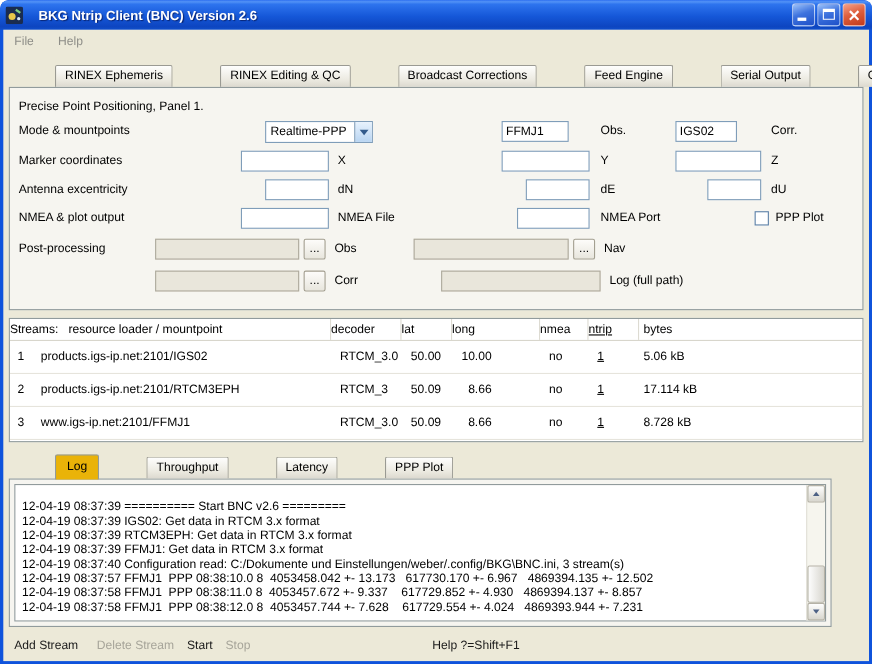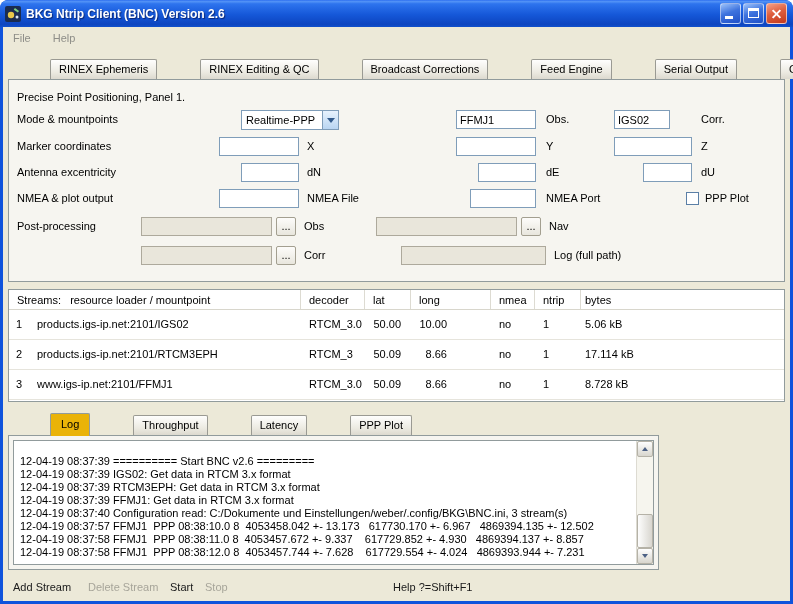--- a/index.html
+++ b/index.html
@@ -3,21 +3,21 @@
 <meta charset="utf-8">
 <style>
   * { box-sizing: border-box; }
   body { margin:0; font-family:"Liberation Sans","DejaVu Sans",sans-serif; font-size:11px; color:#000; }
 
   .window { position:relative; width:793px; height:604px; background:#0F53DC;
             padding:0 3px 3px; border-radius:8px 8px 0 0; overflow:hidden; }
 
   
   .titlebar { height:27px; margin:0 -3px; border-radius:8px 8px 0 0; display:flex; align-items:center;
-              padding:0 6px 0 5px; gap:5px;
+              padding:0 6px 0 5px; gap:14px;
               background:linear-gradient(180deg,#2E6FF0 0%,#5393F6 6%,#2E74EE 14%,#1557D8 55%,#0D45C0 90%,#1050CC 100%); }
   .title-text { color:#fff; font-size:12px; font-weight:bold; text-shadow:1px 1px 1px rgba(0,0,40,.55); flex:1;
                 white-space:nowrap; overflow:hidden; }
   .win-buttons { display:flex; gap:2px; }
   .win-btn { width:21px; height:21px; border-radius:3px; border:1px solid rgba(255,255,255,.55);
              position:relative; cursor:default; }
   .win-btn.blue { background:linear-gradient(160deg,#9CC2FA 0%,#3E73DE 45%,#1E50C8 100%); }
   .win-btn.red  { background:linear-gradient(160deg,#F5A088 0%,#DE5F3E 45%,#C23A1C 100%); }
   .glyph-min { position:absolute; left:4px; bottom:4px; width:8px; height:3px; background:#fff; }
   .glyph-max { position:absolute; left:4px; top:4px; width:11px; height:10px; border:1px solid #fff; border-top:3px solid #fff; }
@@ -56,36 +56,36 @@
   .combo-text { flex:1; line-height:18px; padding-left:4px; white-space:nowrap; overflow:hidden; }
   .combo-arrow { width:16px; border-left:1px solid #7F9DB9; background:linear-gradient(#E7F2FD,#B9D5F2);
                  display:flex; align-items:center; justify-content:center; }
   .tri-down { width:0; height:0; border-left:4px solid transparent; border-right:4px solid transparent; border-top:5px solid #335B8C; }
   .checkbox { width:13px; height:13px; border:1px solid #5B7FA6; background:#fff; display:inline-block; }
 
   
   .streams-table { position:absolute; left:5px; top:262px; width:777px; height:113px; background:#fff;
                    border:1px solid #919B9C; overflow:hidden; }
   .st-header { display:flex; height:20px; line-height:20px; border-bottom:1px solid #D8D6CC; }
-  .st-hcell { border-right:1px solid #DDDBD2; padding-left:8px; white-space:pre; overflow:hidden; }
+  .st-hcell { border-right:1px solid #DDDBD2; white-space:pre; overflow:hidden; }
   .st-hcell:last-child { border-right:none; }
   .st-row { display:flex; height:30px; line-height:29px; border-bottom:1px solid #E6E4DC; }
   .st-cell { padding-left:8px; white-space:nowrap; overflow:hidden; }
   .c-num   { width:20px; text-align:center; padding-left:0; }
   .c-mp    { width:272px; } .c-mph { width:292px; }
   .c-dec   { width:64px; }
   .c-lat   { width:46px; }  .c-lat.val  { text-align:right; padding-right:10px; padding-left:0; }
   .c-long  { width:80px; }  .c-long.val { text-align:right; padding-right:44px; padding-left:0; }
   .c-nmea  { width:44px; }
-  .c-ntrip { width:46px; }
+  .c-ntrip { width:46px;text-decoration:underline; }
   .c-bytes { flex:1; padding-left:4px; }
 
   
   .bottom-tabbar { position:absolute; left:5px; top:386px; height:22px; display:flex; align-items:flex-end; z-index:3; }
-  .log-frame { position:absolute; left:5px; top:408px; width:651px; height:135px; border:1px solid #919B9C;
+  .log-frame { position:absolute; left:5px; top:408px; width:748px; height:135px; border:1px solid #919B9C;
                background:#F6F5F0; padding:4px; }
   .log-box { width:100%; height:100%; border:1px solid #919B9C; background:#fff; display:flex; }
   .log-area { flex:1; overflow:hidden; padding:14px 6px 2px 6px; }
   .log-line { white-space:pre; line-height:13px; }
   .scrollbar { width:17px; display:flex; flex-direction:column; background:#F1F0E8; border-left:1px solid #DDDBD2; }
   .sb-btn { height:16px; border:1px solid #B5B2A7; border-radius:2px; background:linear-gradient(#FEFEFE,#D8D6CE);
             display:flex; align-items:center; justify-content:center; }
   .sb-track { flex:1; position:relative; background:#F6F5EE; }
   .sb-thumb { position:absolute; left:0; right:0; bottom:0; height:34px; border:1px solid #B5B2A7; border-radius:2px;
               background:linear-gradient(90deg,#FDFDFD,#D8D6CF); }
@@ -155,21 +155,21 @@
     <div class="panel">
       <span class="panel-label" style="left:8px; top:8px;">Precise Point Positioning, Panel 1.</span>
 
       <span class="panel-label" style="left:8px; top:30px;">Mode &amp; mountpoints</span>
       <span class="combo" style="left:232px; top:30px; width:98px;">
         <span class="combo-text">Realtime-PPP</span>
         <span class="combo-arrow">
             <span class="tri-down"></span>
           </span>
       </span>
-      <input class="tf" style="left: 447px; top: 30px; width: 80px;" value="FFMJ1">
+      <input class="tf" style="left: 447px; top: 30px; width: 61px;" value="FFMJ1">
       <span class="panel-label" style="left:537px; top:30px;">Obs.</span>
       <input class="tf" style="left: 605px; top: 30px; width: 56px;" value="IGS02">
       <span class="panel-label" style="left:692px; top:30px;">Corr.</span>
 
       <span class="panel-label" style="left:8px; top:57px;">Marker coordinates</span>
       <input class="tf" style="left: 210px; top: 57px; width: 80px;">
       <span class="panel-label" style="left:298px; top:57px;">X</span>
       <input class="tf" style="left: 447px; top: 57px; width: 80px;">
       <span class="panel-label" style="left:537px; top:57px;">Y</span>
       <input class="tf" style="left: 605px; top: 57px; width: 78px;">

